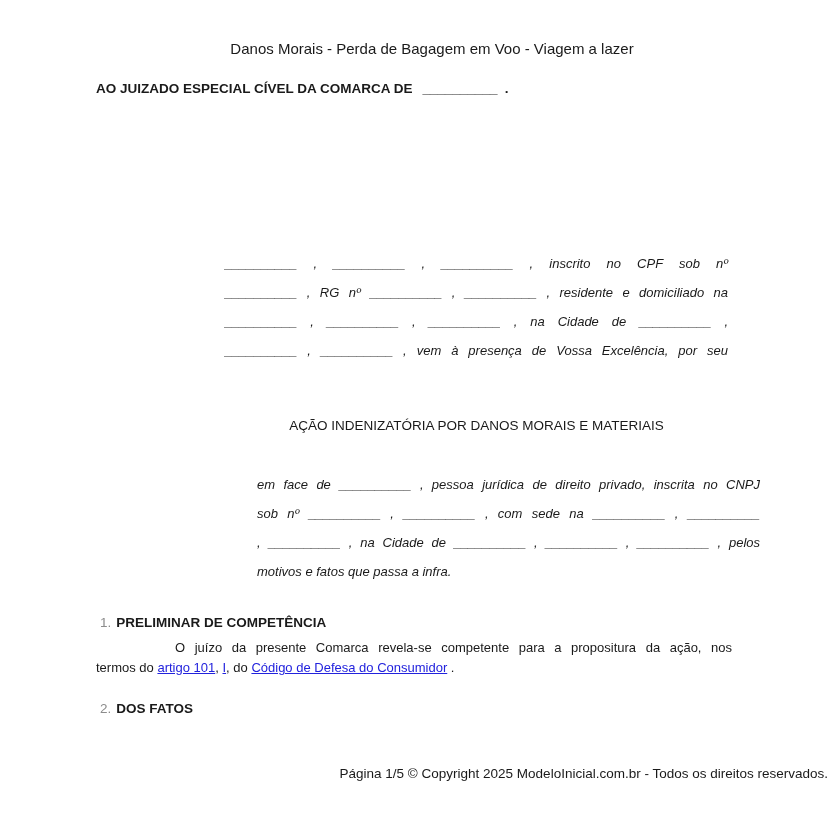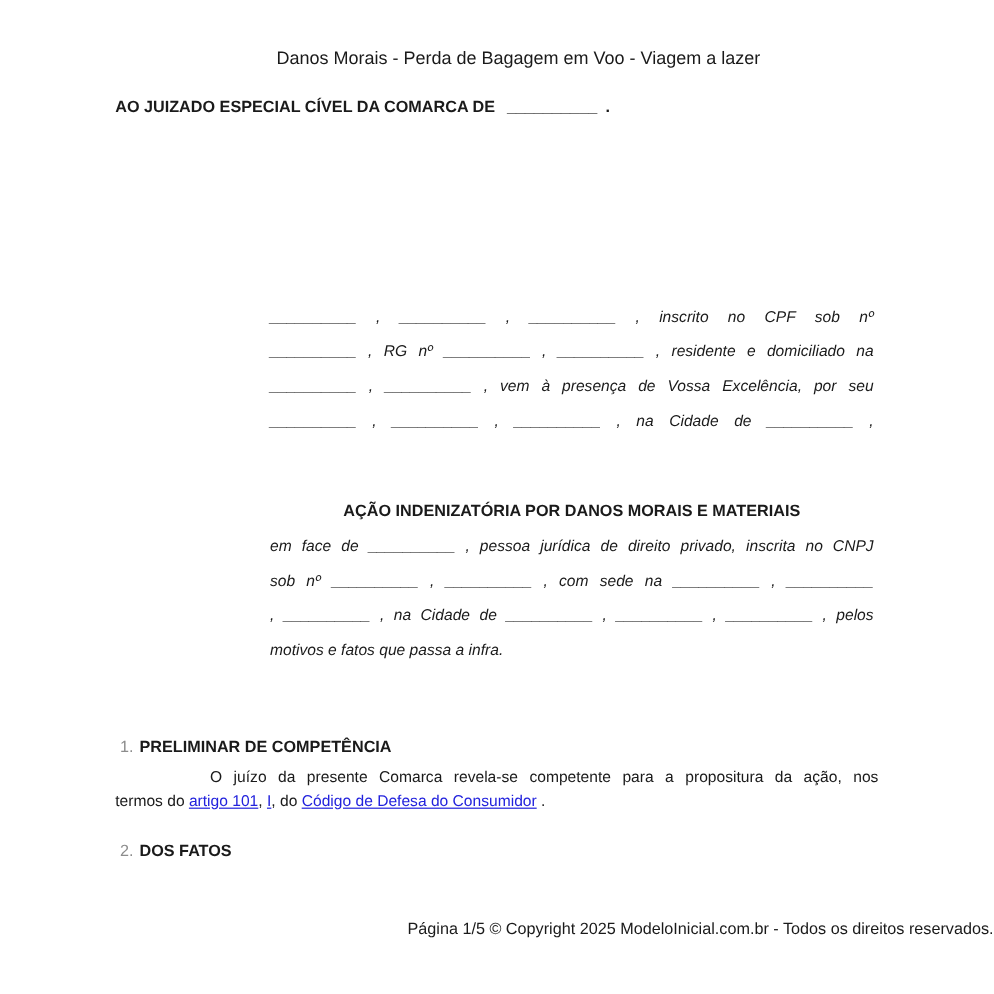--- a/index.html
+++ b/index.html
@@ -36,33 +36,33 @@
   .addressing .blank {
     font-weight: 700;
     margin-left: 10px;
   }
   .addressing .suffix { margin-left: 7px; }
   .para {
     position: absolute; left: 225px; width: 503px;
     font-size: 13px; line-height: 29px;
   }
   .para1 { top: 249px; }
-  .para2 { top: 440px; }
+  .para2 { top: 470px; margin-left: 32px; }
   .para .line {
     text-align: justify;
     text-align-last: justify;
     font-style: italic;
   }
   .para .line.last {
     text-align-last: left;
   }
   .action-title {
     position: absolute; top: 418px; left: 225px; width: 503px;
     text-align: center;
-    font-size: 13.5px; font-weight: 700; line-height: 1.15;
+    font-size: 13.5px; font-weight: 400; line-height: 1.15;
   }
   .section {
     position: absolute; left: 100px;
     font-size: 13.5px; line-height: 1.15;
   }
   .sec1 { top: 615px; }
   .sec2 { top: 701px; }
   .section .secnum { color: var(--secnum); font-weight: 400; margin-right: 5px; }
   .section .sectitle { font-weight: 700; color: var(--text); }
   .comp-line1 {
@@ -95,22 +95,22 @@
 
   <div class="doc-title">Danos Morais - Perda de Bagagem em Voo - Viagem a lazer</div>
 
   <div class="addressing">
     <span class="label">AO JUIZADO ESPECIAL CÍVEL DA COMARCA DE</span><span class="blank">__________</span><span class="suffix">.</span>
   </div>
 
   <div class="para para1">
       <div class="line">__________ , __________ , __________ , inscrito no CPF sob nº</div>
       <div class="line">__________ , RG nº __________ , __________ , residente e domiciliado na</div>
+      <div class="line">__________ , __________ , __________ , na Cidade de __________ ,</div>
       <div class="line">__________ , __________ , vem à presença de Vossa Excelência, por seu</div>
-      <div class="line">__________ , __________ , __________ , na Cidade de __________ ,</div>
     </div>
 
   <div class="action-title">AÇÃO INDENIZATÓRIA POR DANOS MORAIS E MATERIAIS</div>
 
   <div class="para para2">
       <div class="line">em face de __________ , pessoa jurídica de direito privado, inscrita no CNPJ</div>
       <div class="line">sob nº __________ , __________ , com sede na __________ , __________</div>
       <div class="line">, __________ , na Cidade de __________ , __________ , __________ , pelos</div>
       <div class="line last">motivos e fatos que passa a infra.</div>
     </div>

